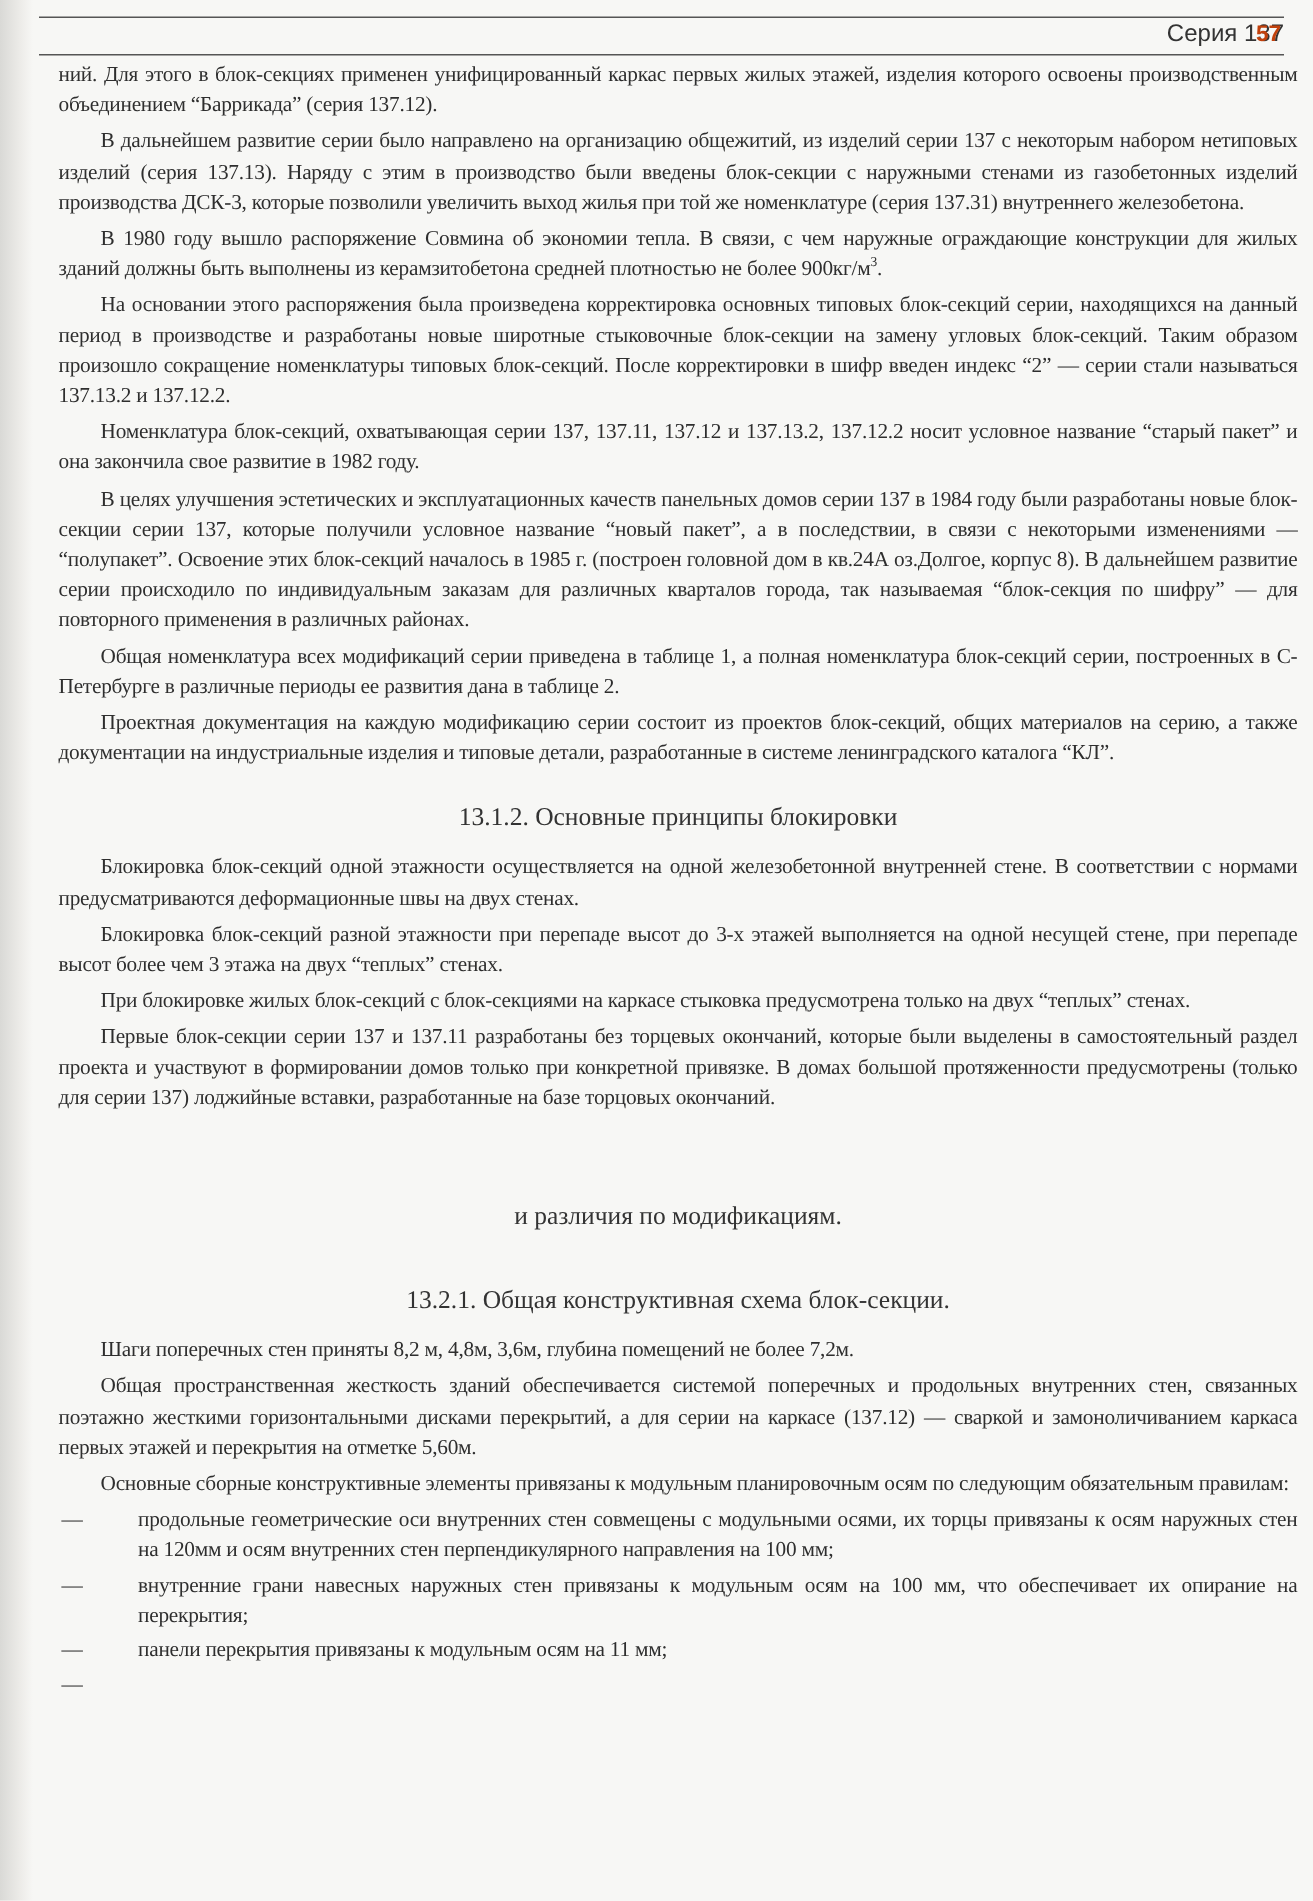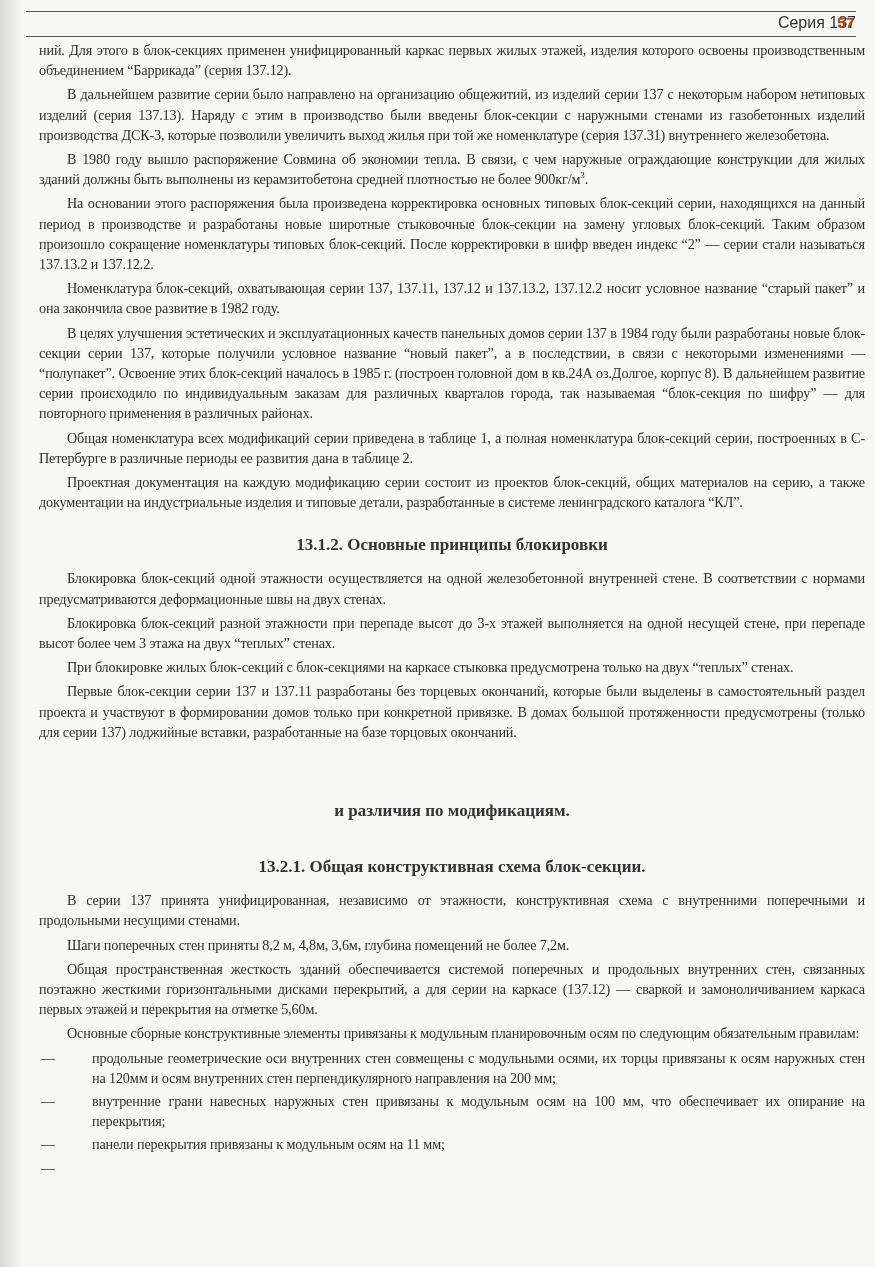--- a/index.html
+++ b/index.html
@@ -60,21 +60,21 @@
       line-height: 20.2px;
       text-align: justify;
       text-indent: 28px;
       letter-spacing: -0.15px;
     }
     p.body-para.noindent {
       text-indent: 0;
     }
     h2.section-heading {
       font-size: 17px;
-      font-weight: bold;
+      font-weight: normal;
       text-align: center;
       margin: 0;
       line-height: 22px;
       color: #333;
     }
     .h-1312 { margin-top: 22px !important; margin-bottom: 12px !important; }
     .h-132 { margin-top: 36px !important; margin-bottom: 0 !important; }
     .h-1321 { margin-top: 34px !important; margin-bottom: 12px !important; }
     ul.rules-list {
       list-style: none;
@@ -125,25 +125,24 @@
   <p class="body-para">При блокировке жилых блок-секций с блок-секциями на каркасе стыковка предусмотрена только на двух “теплых” стенах.</p>
   <p class="body-para">Первые блок-секции серии 137 и 137.11 разработаны без торцевых окончаний, которые были выделены в самостоятельный раздел проекта и участвуют в формировании домов только при конкретной привязке. В домах большой протяженности предусмотрены (только для серии 137) лоджийные вставки, разработанные на базе торцовых окончаний.</p>
 
   <h2 class="section-heading h-132">
     <br>
     <span>и различия по модификациям.</span>
   </h2>
 
   <h2 class="section-heading h-1321">13.2.1. Общая конструктивная схема блок-секции.</h2>
 
-  <p class="body-para">В серии 137 принята унифицированная, независимо от этажности, конструктивная схема с внутренними поперечными и продольными несущими стенами.</p>
   <p class="body-para">Шаги поперечных стен приняты 8,2 м, 4,8м, 3,6м, глубина помещений не более 7,2м.</p>
   <p class="body-para">Общая пространственная жесткость зданий обеспечивается системой поперечных и продольных внутренних стен, связанных поэтажно жесткими горизонтальными дисками перекрытий, а для серии на каркасе (137.12) — сваркой и замоноличиванием каркаса первых этажей и перекрытия на отметке 5,60м.</p>
   <p class="body-para">Основные сборные конструктивные элементы привязаны к модульным планировочным осям по следующим обязательным правилам:</p>
 
   <ul class="rules-list">
-    <li><span class="dash">—</span><span>продольные геометрические оси внутренних стен совмещены с модульными осями, их торцы привязаны к осям наружных стен на 120мм и осям внутренних стен перпендикулярного направления на 200 мм;</span></li>
+    <li><span class="dash">—</span><span>продольные геометрические оси внутренних стен совмещены с модульными осями, их торцы привязаны к осям наружных стен на 120мм и осям внутренних стен перпендикулярного направления на 100 мм;</span></li>
     <li><span class="dash">—</span><span>внутренние грани навесных наружных стен привязаны к модульным осям на 100 мм, что обеспечивает их опирание на перекрытия;</span></li>
     <li><span class="dash">—</span><span>панели перекрытия привязаны к модульным осям на 11 мм;</span></li>
     <li><span class="dash">—</span></li>
   </ul>
 
 </div>
 
 </body></html>

